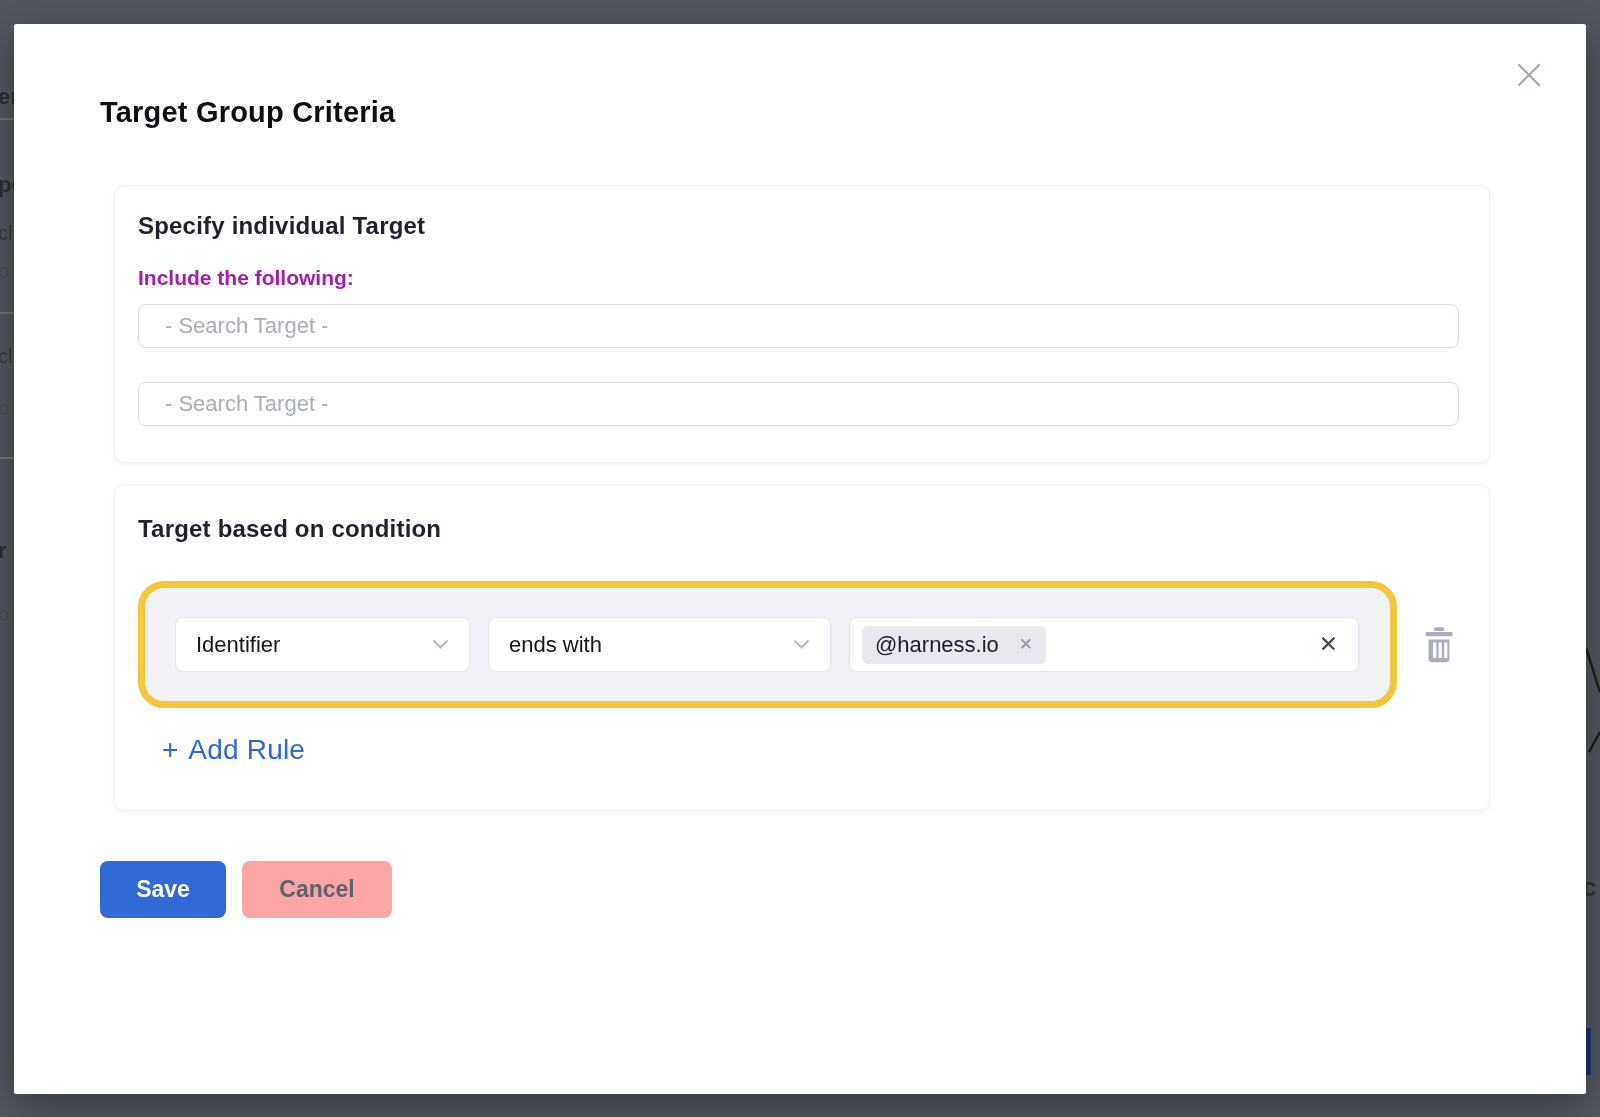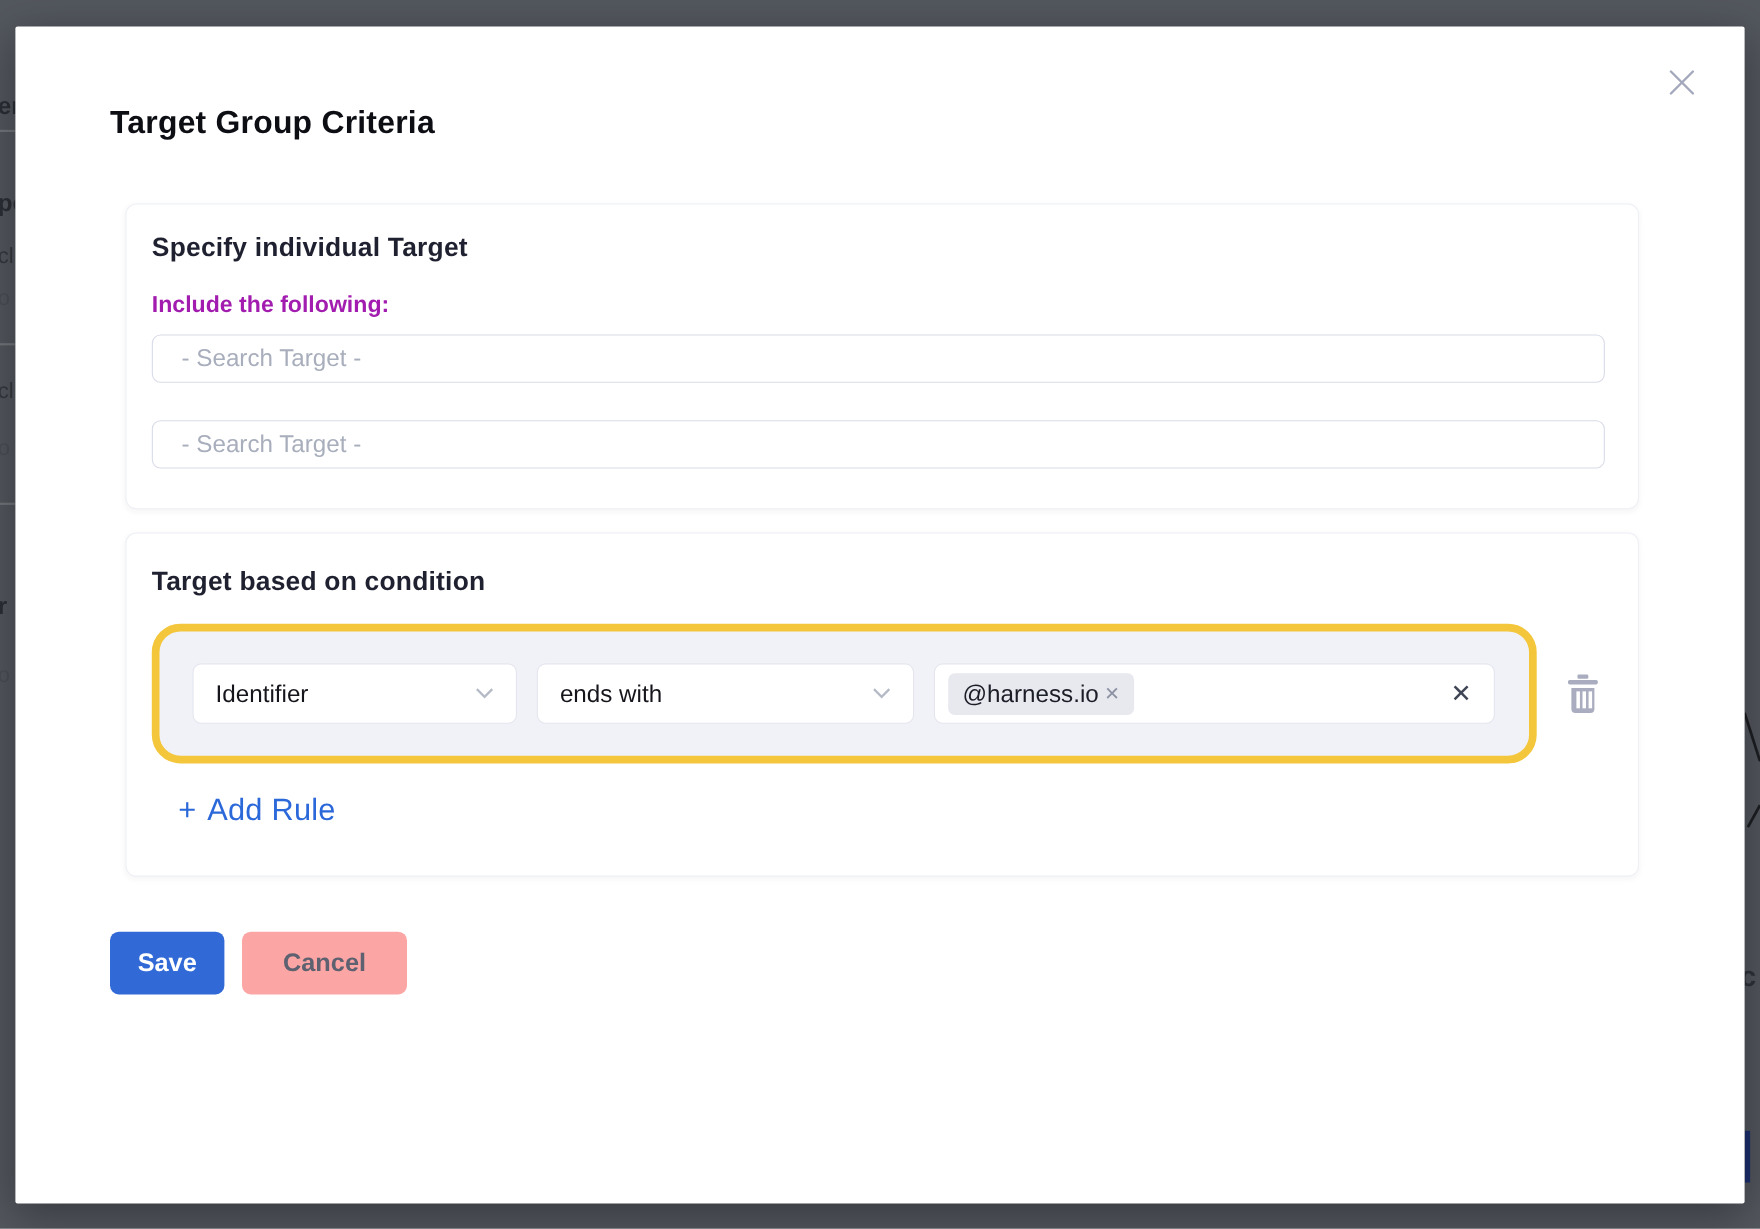--- a/index.html
+++ b/index.html
@@ -49,41 +49,41 @@
   .field-label { font-size:21px; font-weight:600; color:#a21caf; margin-bottom:14px; }
   .search-input {
     display:block; width:100%; height:44px; box-sizing:border-box;
     border:1.5px solid #D9DBE8; border-radius:8px; padding:0 26px;
     font-family:inherit; font-size:22px; color:#30343f; background:#fff; outline:none;
   }
   .search-input::placeholder { color:#A8AEBC; }
   .search-input.include { margin-bottom:34px; }
 
   
-  .card.condition .section-heading { margin-bottom:24px; }
+  .card.condition .section-heading { margin-bottom:38px; }
   .rule-line { display:flex; align-items:center; }
   .rule-highlight {
     border:7px solid #F3C63C; border-radius:26px; background:#F1F2F8;
     padding:29px 30px; display:flex; align-items:center; gap:18px;
     box-sizing:border-box; flex:0 0 auto; width:1259px;
   }
   .select-box {
     height:55px; background:#fff; border:1px solid #E4E5EE; border-radius:8px;
     display:flex; align-items:center; justify-content:space-between;
     padding:0 20px; box-sizing:border-box; cursor:pointer;
   }
   .select-box .select-value { font-size:22px; color:#15151C; }
   .select-attribute { width:295px; }
   .select-operator  { width:343px; }
   .values-box {
     width:510px; height:55px; background:#fff; border:1px solid #E4E5EE; border-radius:8px;
     display:flex; align-items:center; padding:0 20px 0 12px; box-sizing:border-box; cursor:text;
   }
   .chip {
-    display:inline-flex; align-items:center; gap:5px;
+    display:inline-flex; align-items:center; gap:20px;
     background:#E8E9EF; border-radius:6px; padding:6px 13px;
     font-size:22px; color:#1A1C26;
   }
   .chip-x { font-size:17px; color:#8D93A3; cursor:pointer; line-height:1; }
   .clear-x { margin-left:auto; font-size:23px; color:#3F4554; cursor:pointer; line-height:1; }
   .trash-btn { background:none; border:none; padding:0; margin-left:26px; cursor:pointer; line-height:0; }
 
   .add-rule {
     display:inline-flex; align-items:center; gap:10px;
     margin:26px 0 0 24px; background:none; border:none; padding:0; cursor:pointer;
@@ -91,21 +91,21 @@
   }
   .add-rule .plus { font-size:28px; font-weight:500; line-height:1; }
   .add-rule .add-label { font-size:28px; font-weight:400; letter-spacing:.2px; }
 
   
   .footer { margin:50px 0 0 86px; display:flex; align-items:center; }
   .btn {
     height:57px; border:none; border-radius:8px; font-family:inherit;
     font-size:23px; font-weight:700; cursor:pointer;
   }
-  .btn.save { width:104px; background:#3169D6; color:#fff; }
+  .btn.save { width:126px; background:#3169D6; color:#fff; }
   .btn.cancel { width:150px; background:#fca5a5; color:#5D6170; margin-left:16px; }
 </style>
 </head>
 <body>
 
 <div class="edge-strip left">
   <div class="frag b" style="top:84px">er</div>
   <div class="edge-div" style="top:118px"></div>
   <div class="frag b" style="top:172px">pe</div>
   <div class="frag r" style="top:222px">cl</div>

